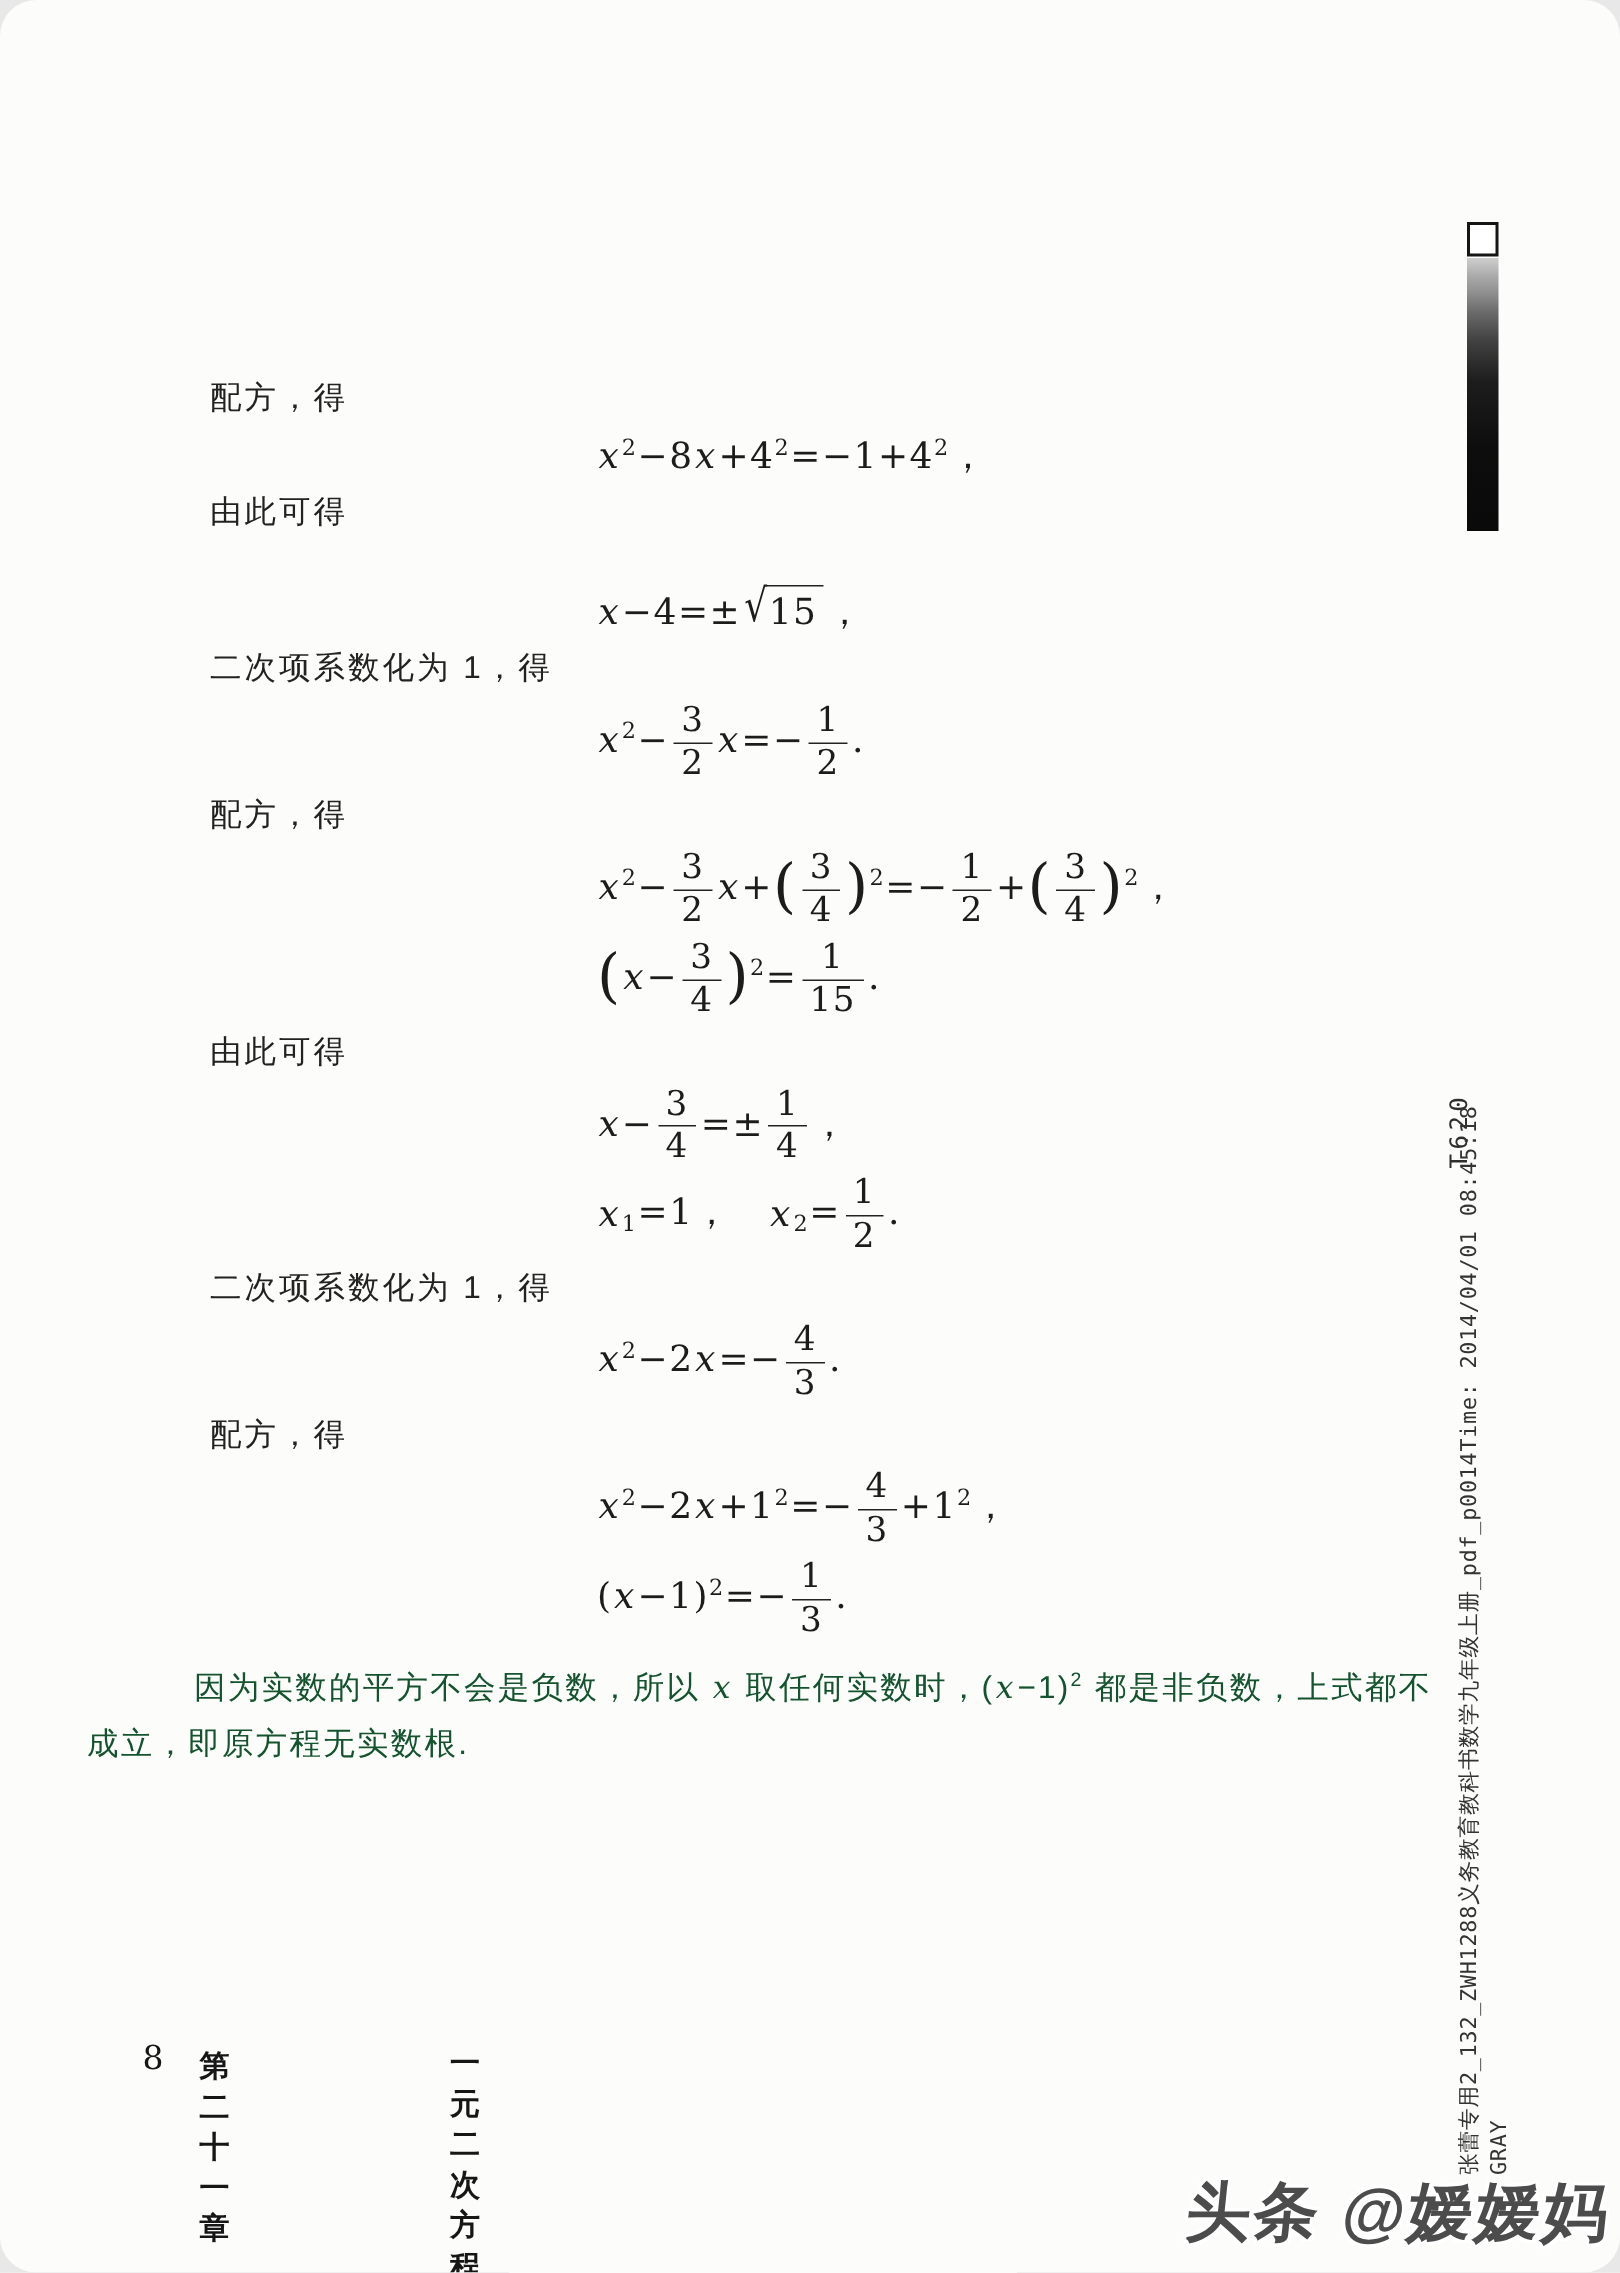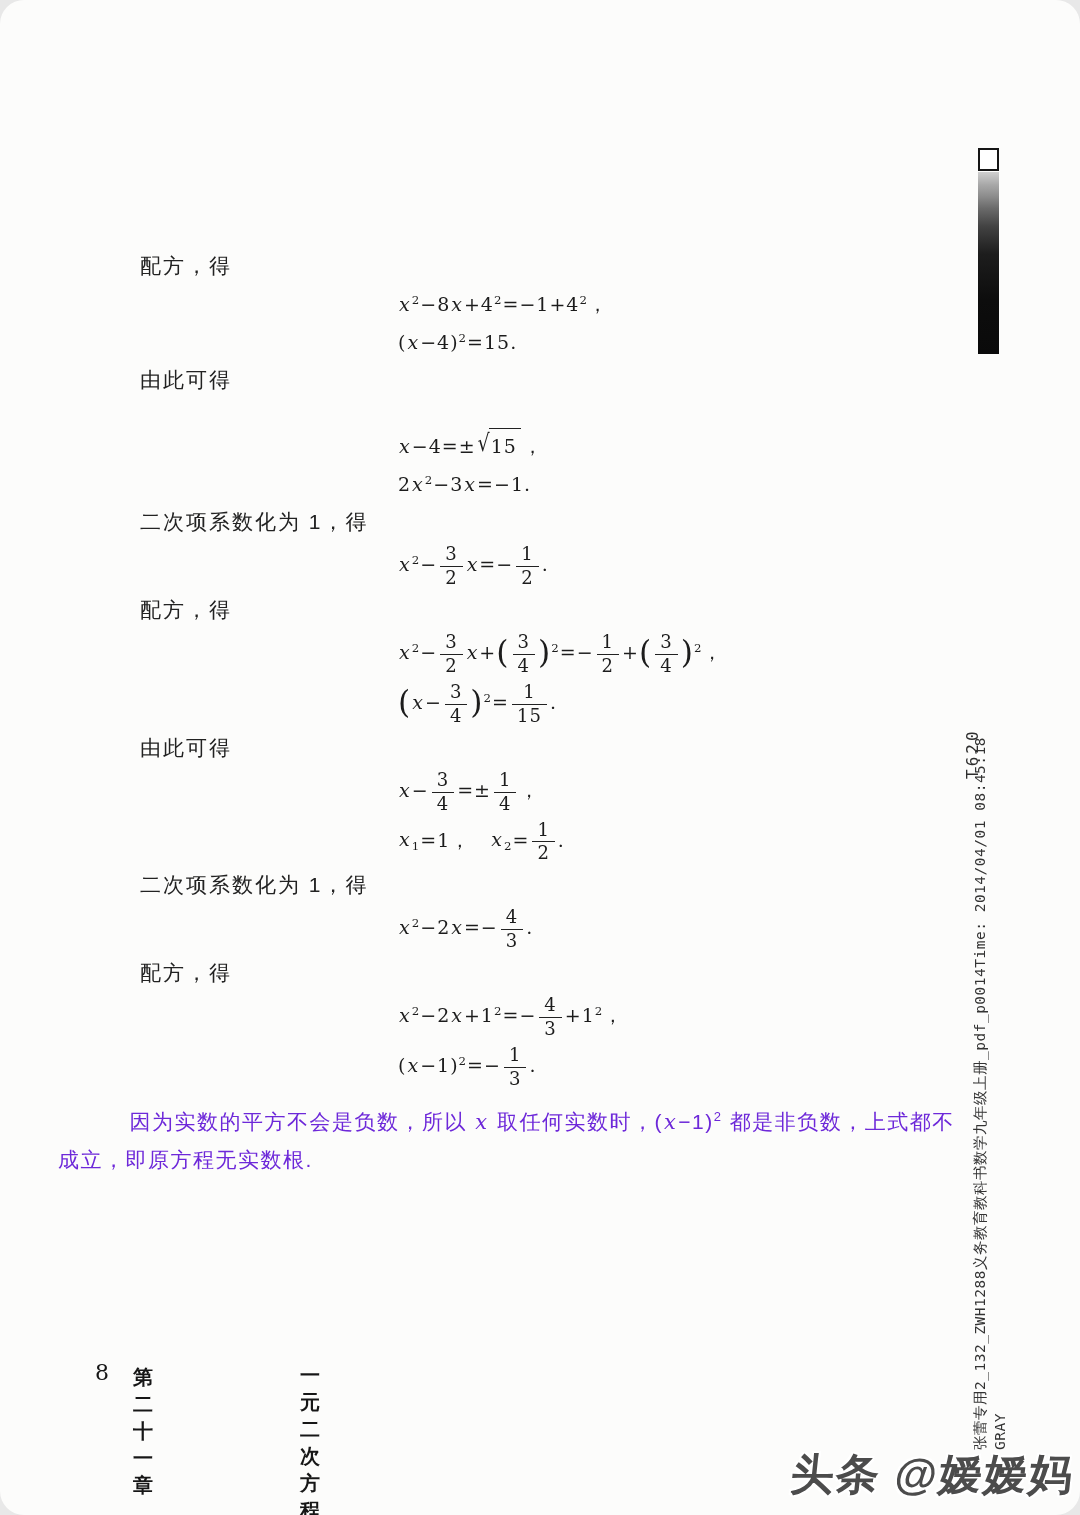--- a/index.html
+++ b/index.html
@@ -21,21 +21,21 @@
   .line{white-space:nowrap;}
   .lbl{
     margin:8px 0 8px 140px;
     font-size:21px;line-height:28px;
     letter-spacing:2px;
     color:#222;
   }
   .eq{
     margin:6px 0 6px 398px;
     font-family:"DejaVu Serif",serif;
-    font-size:19px;line-height:32px;
+    font-size:24px;line-height:32px;
     color:#1c1c1c;
     letter-spacing:1px;
   }
   .eq i, .para i{
     font-family:"DejaVu Serif",serif;
     font-style:italic;
     padding:0 1px;
   }
   .eq sup, .para sup{font-size:0.62em;vertical-align:0.6em;line-height:0;}
   .eq sub{font-size:0.62em;vertical-align:-0.3em;line-height:0;}
@@ -54,21 +54,21 @@
   .bp{
     display:inline-block;font-size:1.65em;font-weight:400;
     vertical-align:middle;line-height:0.85;transform:translateY(-1px);
   }
 
   .para{
     margin:14px 0 0 58px;width:912px;
     font-size:21px;line-height:37px;
     letter-spacing:1.5px;
     text-indent:3.4em;
-    white-space:normal;color:#6d28d9;
+    white-space:normal;color:#14532d;
   }
 
   
   .footer{
     position:absolute;left:0;top:1360px;
     font-size:20px;color:#161616;letter-spacing:1px;
   }
   .footer .pn{position:absolute;left:95px;top:0;font-family:"DejaVu Serif",serif;font-size:22px;}
   .footer .ch{position:absolute;left:133px;top:4px;font-weight:bold;}
   .footer .tt{position:absolute;left:300px;top:2px;font-weight:bold;}
@@ -117,24 +117,22 @@
 <div class="page">
 
   <div class="calib">
     <div class="calib-box"></div>
     <div class="calib-grad"></div>
   </div>
 
   <div class="content">
       <div class="line lbl">配方，得</div>
       <div class="line eq"><i>x</i><sup>2</sup>−8<i>x</i>+4<sup>2</sup>=−1+4<sup>2</sup>，</div>
-      <div class="line eq">(<i>x</i>−4)<sup>2</sup>=15.</div>
       <div class="line lbl">由此可得</div>
       <div class="line eq"><i>x</i>−4=±<span class="sqrt"><span class="sq-s">√</span><span class="sq-r">15</span></span>，</div>
-      <div class="line eq">2<i>x</i><sup>2</sup>−3<i>x</i>=−1.</div>
       <div class="line lbl">二次项系数化为 1，得</div>
       <div class="line eq"><i>x</i><sup>2</sup>−<span class="frac"><span class="fn">3</span><span class="fd">2</span></span><i>x</i>=−<span class="frac"><span class="fn">1</span><span class="fd">2</span></span>.</div>
       <div class="line lbl">配方，得</div>
       <div class="line eq"><i>x</i><sup>2</sup>−<span class="frac"><span class="fn">3</span><span class="fd">2</span></span><i>x</i>+<span class="bp">(</span><span class="frac"><span class="fn">3</span><span class="fd">4</span></span><span class="bp">)</span><sup>2</sup>=−<span class="frac"><span class="fn">1</span><span class="fd">2</span></span>+<span class="bp">(</span><span class="frac"><span class="fn">3</span><span class="fd">4</span></span><span class="bp">)</span><sup>2</sup>，</div>
       <div class="line eq"><span class="bp">(</span><i>x</i>−<span class="frac"><span class="fn">3</span><span class="fd">4</span></span><span class="bp">)</span><sup>2</sup>=<span class="frac"><span class="fn">1</span><span class="fd">15</span></span>.</div>
       <div class="line lbl">由此可得</div>
       <div class="line eq"><i>x</i>−<span class="frac"><span class="fn">3</span><span class="fd">4</span></span>=±<span class="frac"><span class="fn">1</span><span class="fd">4</span></span>，</div>
       <div class="line eq"><i>x</i><sub>1</sub>=1， <i>x</i><sub>2</sub>=<span class="frac"><span class="fn">1</span><span class="fd">2</span></span>.</div>
       <div class="line lbl">二次项系数化为 1，得</div>
       <div class="line eq"><i>x</i><sup>2</sup>−2<i>x</i>=−<span class="frac"><span class="fn">4</span><span class="fd">3</span></span>.</div>

